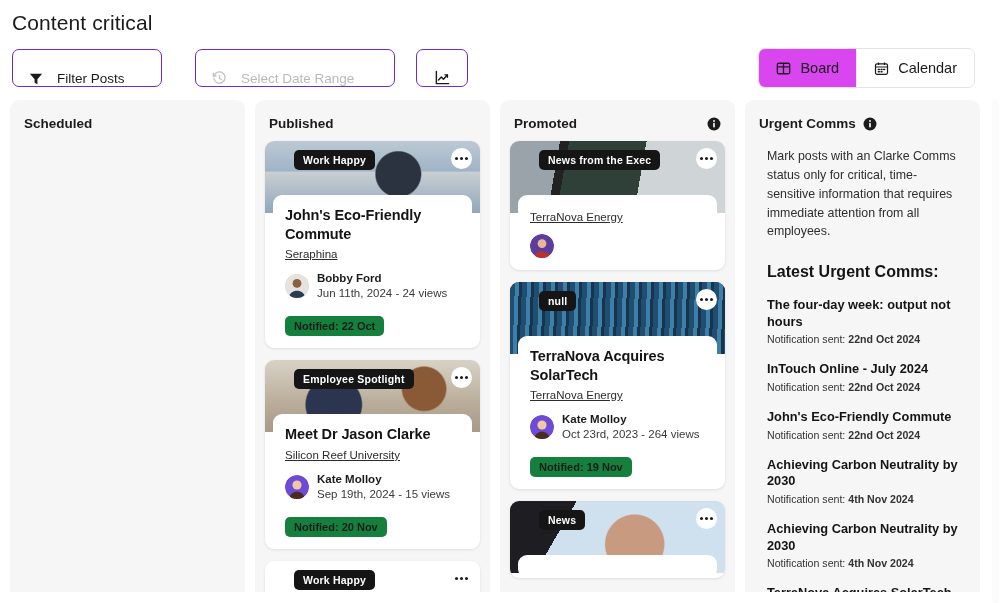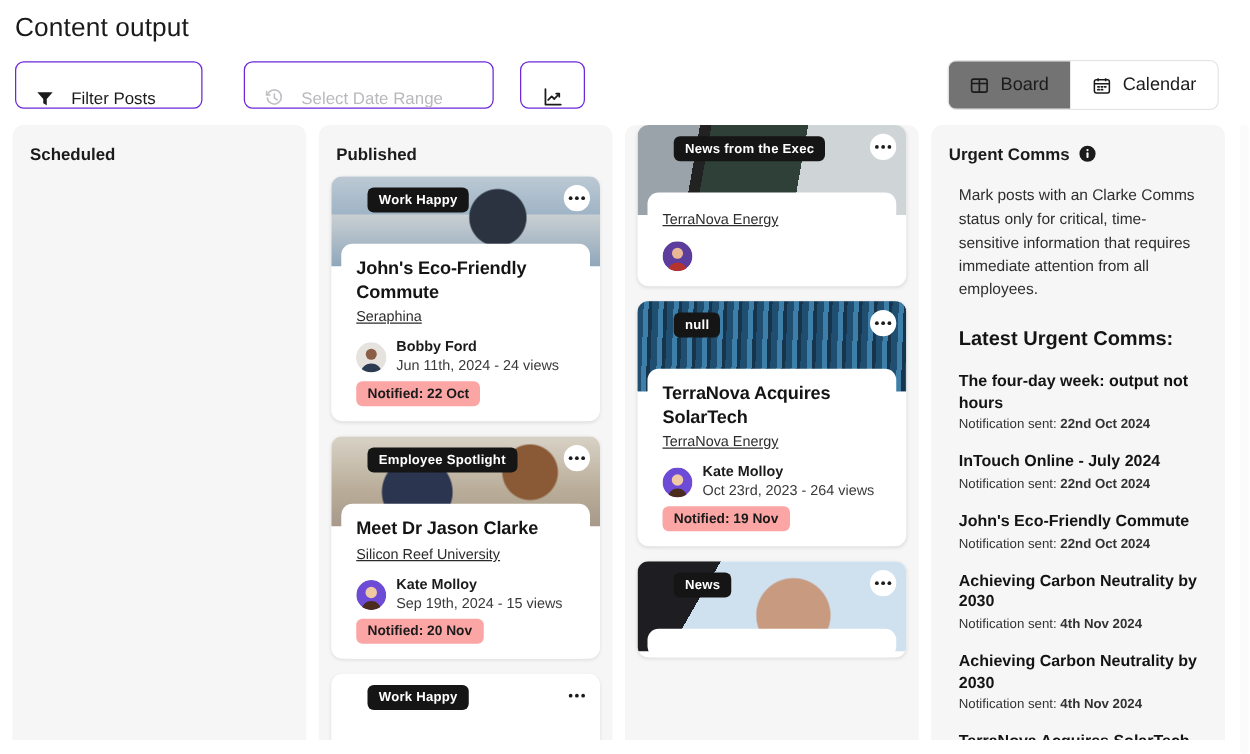--- a/index.html
+++ b/index.html
@@ -68,21 +68,21 @@
     align-items: center;
     gap: 9px;
     padding: 0 17px;
     font-size: 14.5px;
     background: #fff;
     border: none;
     cursor: pointer;
     color: #1b1b1b;
     font-family: inherit;
   }
-  .seg-btn.active { background: #737373; }
+  .seg-btn.active { background: #d946ef; }
   .seg-div { width: 1px; background: #e9e9eb; }
 
   svg { display: block; }
 
   
   .board {
     position: absolute;
     top: 100px; left: 0;
     width: 1000px; height: 503px;
     display: flex;
@@ -102,21 +102,21 @@
     justify-content: space-between;
     padding: 16px 14px 10px 14px;
   }
   .col-title {
     font-size: 13.5px;
     font-weight: 700;
     color: #1b1b1b;
   }
   .col-title-inline {
     display: flex;
-    align-items: flex-start;
+    align-items: flex-end;
     gap: 7px;
   }
   .info-dot { flex: none; }
   .col-body {
     padding: 0 10px;
     display: flex;
     flex-direction: column;
     gap: 12px;
   }
 
@@ -198,22 +198,22 @@
     flex: none;
     background: #ddd;
     overflow: hidden;
     position: relative;
   }
   .meta-txt { line-height: 1.32; }
   .meta-name { font-size: 11.5px; font-weight: 700; color: #1b1b1b; }
   .meta-date { font-size: 11.5px; color: #3a3a3a; }
   .badge {
     display: inline-block;
-    margin-top: 4px;
-    background: #fca5a5;
+    margin-top: 15px;
+    background: #15803d;
     color: #1b1b1b;
     font-size: 11px;
     font-weight: 700;
     padding: 4px 9px;
     border-radius: 5px;
   }
 
   
   .uc-body { padding: 0 18px 0 22px; }
   .uc-desc {
@@ -289,21 +289,21 @@
       radial-gradient(circle at 58% 60%, #c89a7f 0 22%, transparent 23%),
       linear-gradient(120deg,#1e1e22 0 26%, #cfe0ee 26% 100%);
   }
   .face {
     position: absolute; inset: 0;
   }
 </style>
 </head>
 <body>
 
-<div class="page-title">Content output</div>
+<div class="page-title">Content critical</div>
 
 <div class="toolbar">
 
   <button class="tb-btn filter">
     <span>
       <svg width="14" height="14" viewBox="0 0 16 16">
           <path d="M1 2h14l-5.4 6.2V14l-3.2-1.8V8.2z" fill="#1b1b1b"></path>
         </svg>
     </span>
     <span>Filter Posts</span>
@@ -438,20 +438,30 @@
               <i></i>
             </span>
         </div>
 
       </div>
 
     </div>
   </div>
 
   <div class="column">
+    <div class="col-head">
+      <span class="col-title">Promoted</span>
+      <span class="info-dot">
+        <svg width="14" height="14" viewBox="0 0 16 16">
+            <circle cx="8" cy="8" r="7.4" fill="#1b1b1b"></circle>
+            <circle cx="8" cy="4.6" r="1.05" fill="#fff"></circle>
+            <rect x="7.05" y="6.7" width="1.9" height="5.2" rx=".9" fill="#fff"></rect>
+          </svg>
+      </span>
+    </div>
     <div class="col-body">
 
       <div class="card">
         <div class="card-img ph-exec">
           <span class="chip">News from the Exec</span>
           <span class="dots">
               <i></i>
               <i></i>
               <i></i>
             </span>

